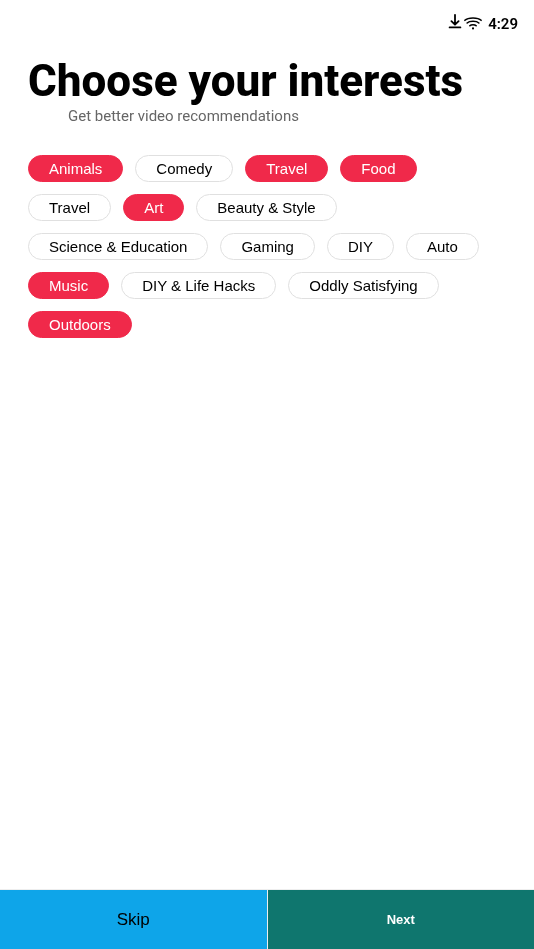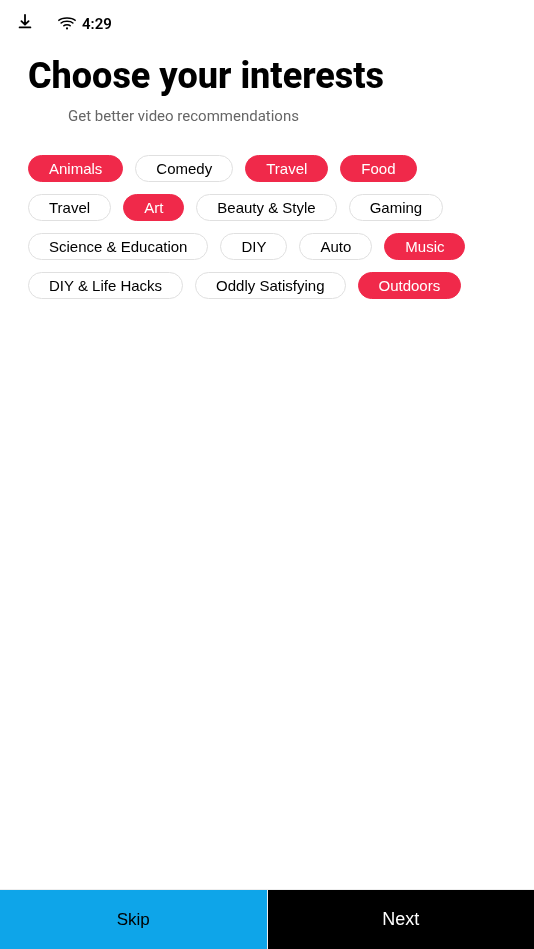--- a/index.html
+++ b/index.html
@@ -10,25 +10,24 @@
       height: 949px;
       background: #ffffff;
       font-family: -apple-system, BlinkMacSystemFont, 'Segoe UI', Roboto, sans-serif;
       position: relative;
       overflow: hidden;
     }
 
     
     .status-bar {
       display: flex;
-      justify-content: flex-start;
+      justify-content: flex-end;
       align-items: center;
       padding: 18px 16px 6px 16px;
       height: 36px;
-      gap: 24px;
     }
 
     .status-left {
       display: flex;
       align-items: center;
     }
 
     .status-right {
       display: flex;
       align-items: center;
@@ -52,25 +51,25 @@
       width: 18px;
       height: 18px;
     }
 
     
     .main-content {
       padding: 20px 28px 0 28px;
     }
 
     .page-title {
-      font-size: 36px;
+      font-size: 44px;
       font-weight: 800;
       color: #000;
       line-height: 1.15;
-      margin-bottom: 10px;
+      margin-bottom: 0;
     }
 
     .page-subtitle {
       font-size: 15px;
       color: #666;
       margin-bottom: 30px;
       margin-left: 40px;
     }
 
     
@@ -117,24 +116,24 @@
       border: none;
       border-right: 1px solid #eee;
       font-size: 17px;
       font-weight: 500;
       color: #000;
       cursor: pointer;
     }
 
     .next-button {
       flex: 1;
-      background: #000000;
+      background: #0f766e;
       border: none;
-      font-size: 18px;
-      font-weight: 400;
+      font-size: 13px;
+      font-weight: 700;
       color: #ffffff;
       cursor: pointer;
     }
   </style>
 </head>
 <body>
 
 <div class="status-bar">
   <div class="status-left">
     <span class="download-icon">
@@ -162,22 +161,22 @@
 
   <div class="tags-container" id="tags-container">
 
   <button class="tag selected">Animals</button>
       <button class="tag">Comedy</button>
       <button class="tag selected">Travel</button>
       <button class="tag selected">Food</button>
       <button class="tag">Travel</button>
       <button class="tag selected">Art</button>
       <button class="tag">Beauty &amp; Style</button>
+      <button class="tag">Science &amp; Education</button>
       <button class="tag">Gaming</button>
-      <button class="tag">Science &amp; Education</button>
       <button class="tag">DIY</button>
       <button class="tag">Auto</button>
       <button class="tag selected">Music</button>
       <button class="tag">DIY &amp; Life Hacks</button>
       <button class="tag">Oddly Satisfying</button>
       <button class="tag selected">Outdoors</button>
     </div>
 </div>
 
 <div class="bottom-bar">

